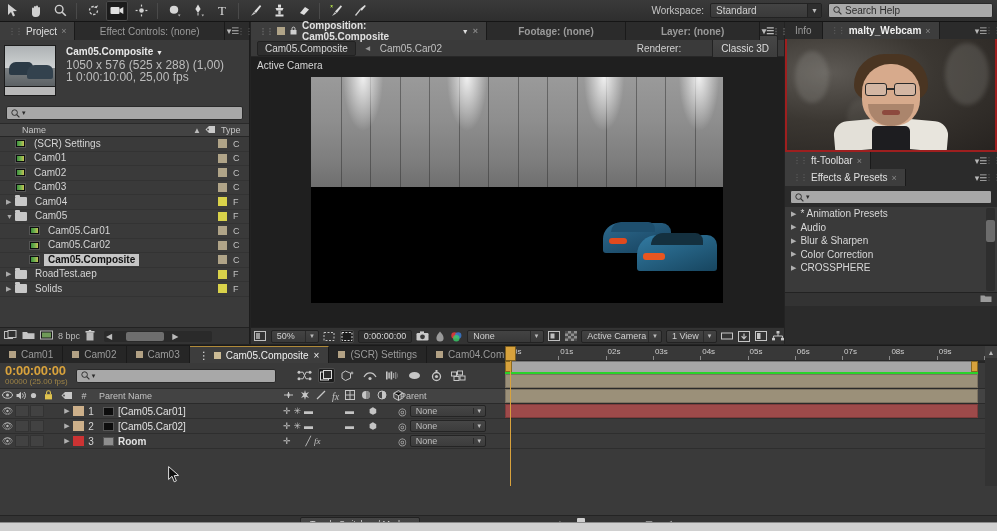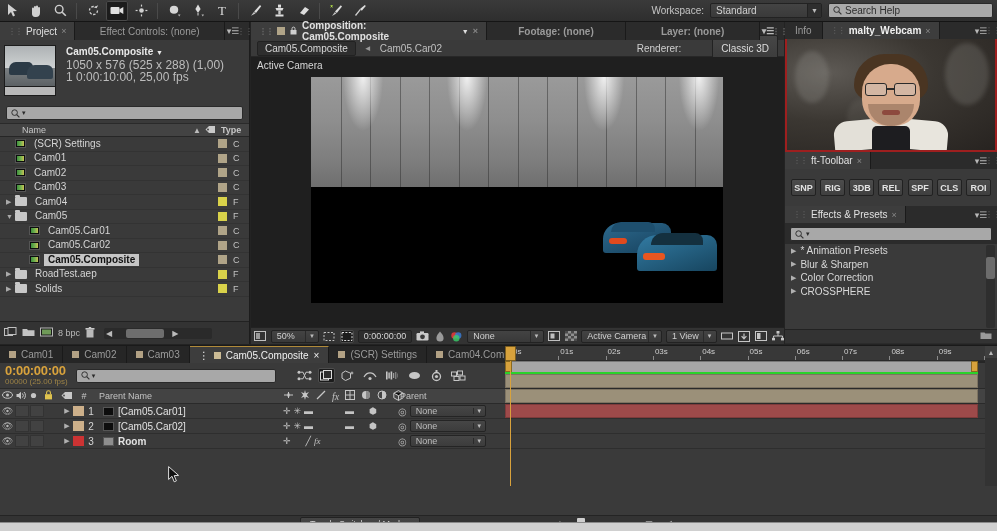--- a/index.html
+++ b/index.html
@@ -108,21 +108,21 @@
      background:#0d0d0d; border:1px solid #555; position:relative;}
   .ic-comp:before{content:"";position:absolute;left:1px;top:1px;width:7px;height:5px;
      background:linear-gradient(90deg,#3f8f3f,#6fb04f,#c7c255);}
   .ic-fold { width:12px;height:9px;flex:none;margin-right:4px;background:#c8c8c8;
      border-radius:1px; position:relative;}
   .ic-fold:before{content:"";position:absolute;left:0;top:-2px;width:5px;height:2px;background:#c8c8c8;border-radius:1px 1px 0 0;}
   .pname { padding:0 4px; line-height:12px; white-space:nowrap;}
   .prow .swatch { margin-left:auto; width:9px;height:9px;flex:none;}
   .prow .ptype { width:22px; flex:none; padding-left:6px; font-size:9px; color:#c2c2c2;}
   #proj-foot {
-    position:absolute;left:0;bottom:0;width:249px;height:23px;background:#333;
+    position:absolute;left:0;bottom:0;width:249px;height:17px;background:#333;
     border-top:1px solid #222; display:flex;align-items:center;gap:5px;padding-left:4px;font-size:9px;color:#bbb;
   }
   #proj-hscroll{margin-left:4px;width:108px;height:11px;background:#2a2a2a;border-radius:2px;display:flex;align-items:center;}
   #proj-hscroll .thumbh{width:38px;height:9px;background:#6e6e6e;border-radius:2px;margin-left:14px;}
 
   
   #comp { left:251px; top:22px; width:533px; height:322px; background:#3d3d3d; }
   #comp-tabs { height:18px; background:#2b2b2b; display:flex;font-weight:bold; }
   #comp-sub {
     height:17px; background:#3a3a3a; display:flex;align-items:center;gap:8px;
@@ -412,21 +412,21 @@
 
   <div id="proj-colhdr">
     <span class="c-name">Name</span>
     <span style="font-size:8px;color:#bbb;padding-right:4px;">▲</span>
     <span style="padding-right:5px;">
       <svg width="11" height="9" viewBox="0 0 11 9">
           <path d="M0.5 4.5 L4 1 H10 V8 H4 Z" fill="#c9c9c9"></path>
           <circle cx="3" cy="4.5" r="0.9" fill="#3a3a3a"></circle>
         </svg>
     </span>
-    <span style="width:28px;font-weight:bold;">Type</span>
+    <span style="width:28px;">Type</span>
   </div>
 
   <div id="proj-list">
 
   <div class="prow">
         <span class="tw" style="margin-left:0px"></span>
         <span class="ic-comp"></span>
         <span class="pname" style="">(SCR) Settings</span>
         <span class="swatch" style="background:#b0a488"></span>
         <span class="ptype">C</span>
@@ -747,29 +747,20 @@
     <div id="ft-tabs">
       <div class="ptab sel">
         <span class="grip">⋮⋮</span>
         <span>ft-Toolbar</span>
         <span class="gx">×</span>
       </div>
       <div class="ptab-fill"></div>
       <div class="pmenu">▾☰</div>
       <div class="pgrip">⋮⋮</div>
     </div>
-    <div id="ft-body">
-        <div class="ftbtn">SNP</div>
-        <div class="ftbtn">RIG</div>
-        <div class="ftbtn">3DB</div>
-        <div class="ftbtn">REL</div>
-        <div class="ftbtn">SPF</div>
-        <div class="ftbtn">CLS</div>
-        <div class="ftbtn">ROI</div>
-      </div>
   </div>
 
   <div>
     <div id="eff-tabs">
       <div class="ptab sel">
         <span class="grip">⋮⋮</span>
         <span>Effects &amp; Presets</span>
         <span class="gx">×</span>
       </div>
       <div class="ptab-fill"></div>
@@ -784,20 +775,24 @@
       <span style="font-size:7px;">▾</span>
     </div>
     <div id="eff-list">
       <div id="eff-sb">
         <div class="sbt"></div>
       </div>
 
     <div class="erow">
           <span class="tri">▶</span>
           <span>* Animation Presets</span>
+        </div>
+        <div class="erow">
+          <span class="tri">▶</span>
+          <span>Audio</span>
         </div>
         <div class="erow">
           <span class="tri">▶</span>
           <span>Blur &amp; Sharpen</span>
         </div>
         <div class="erow">
           <span class="tri">▶</span>
           <span>Color Correction</span>
         </div>
         <div class="erow">

